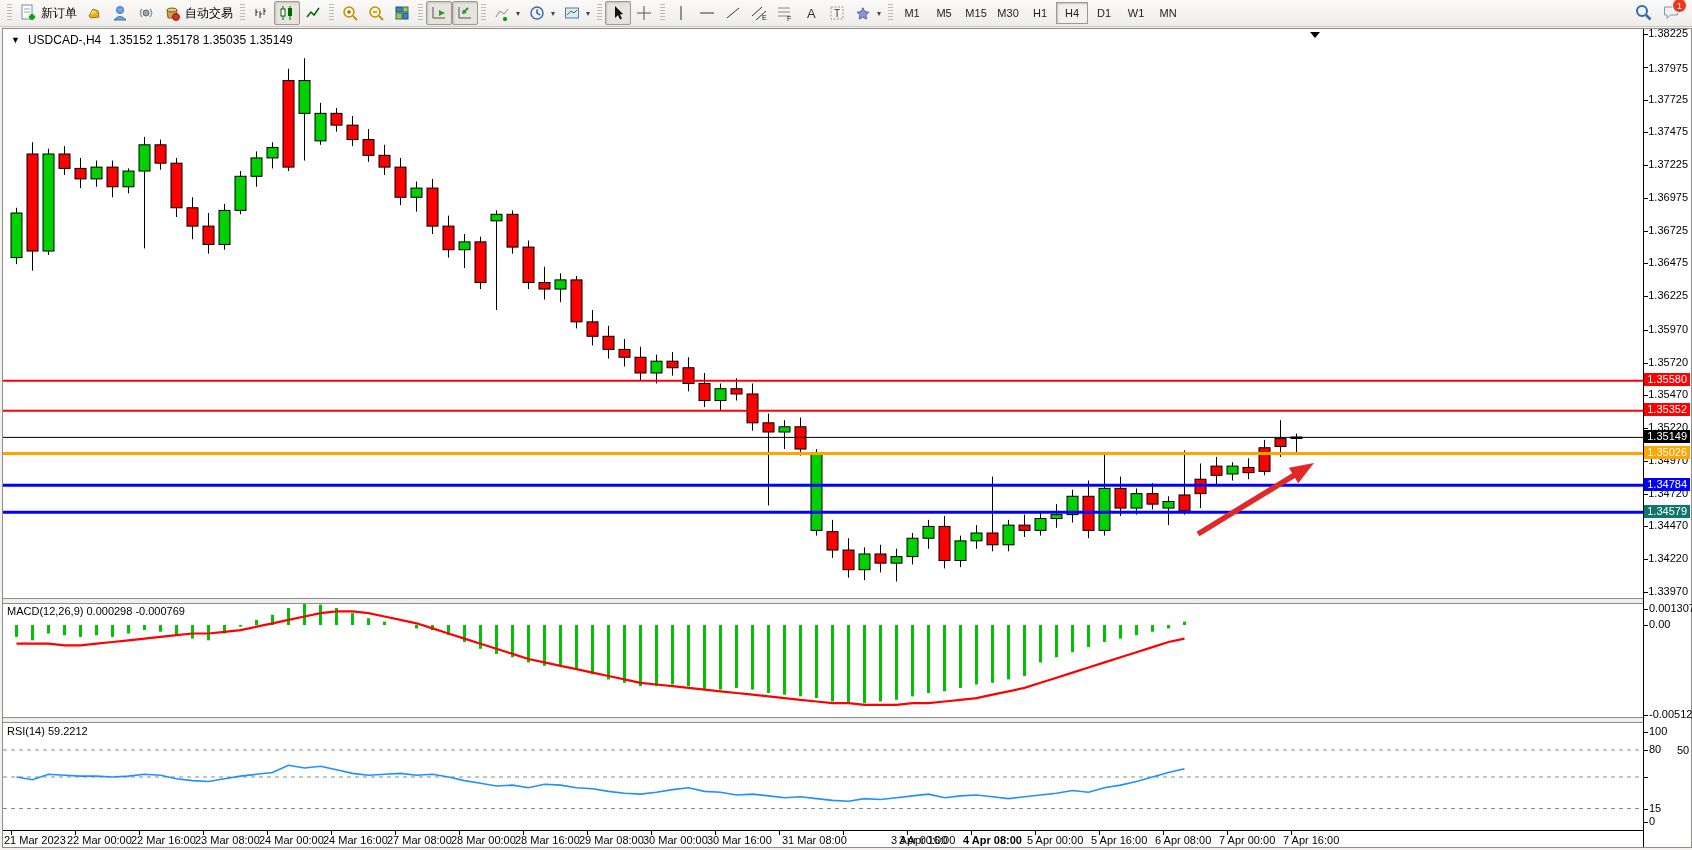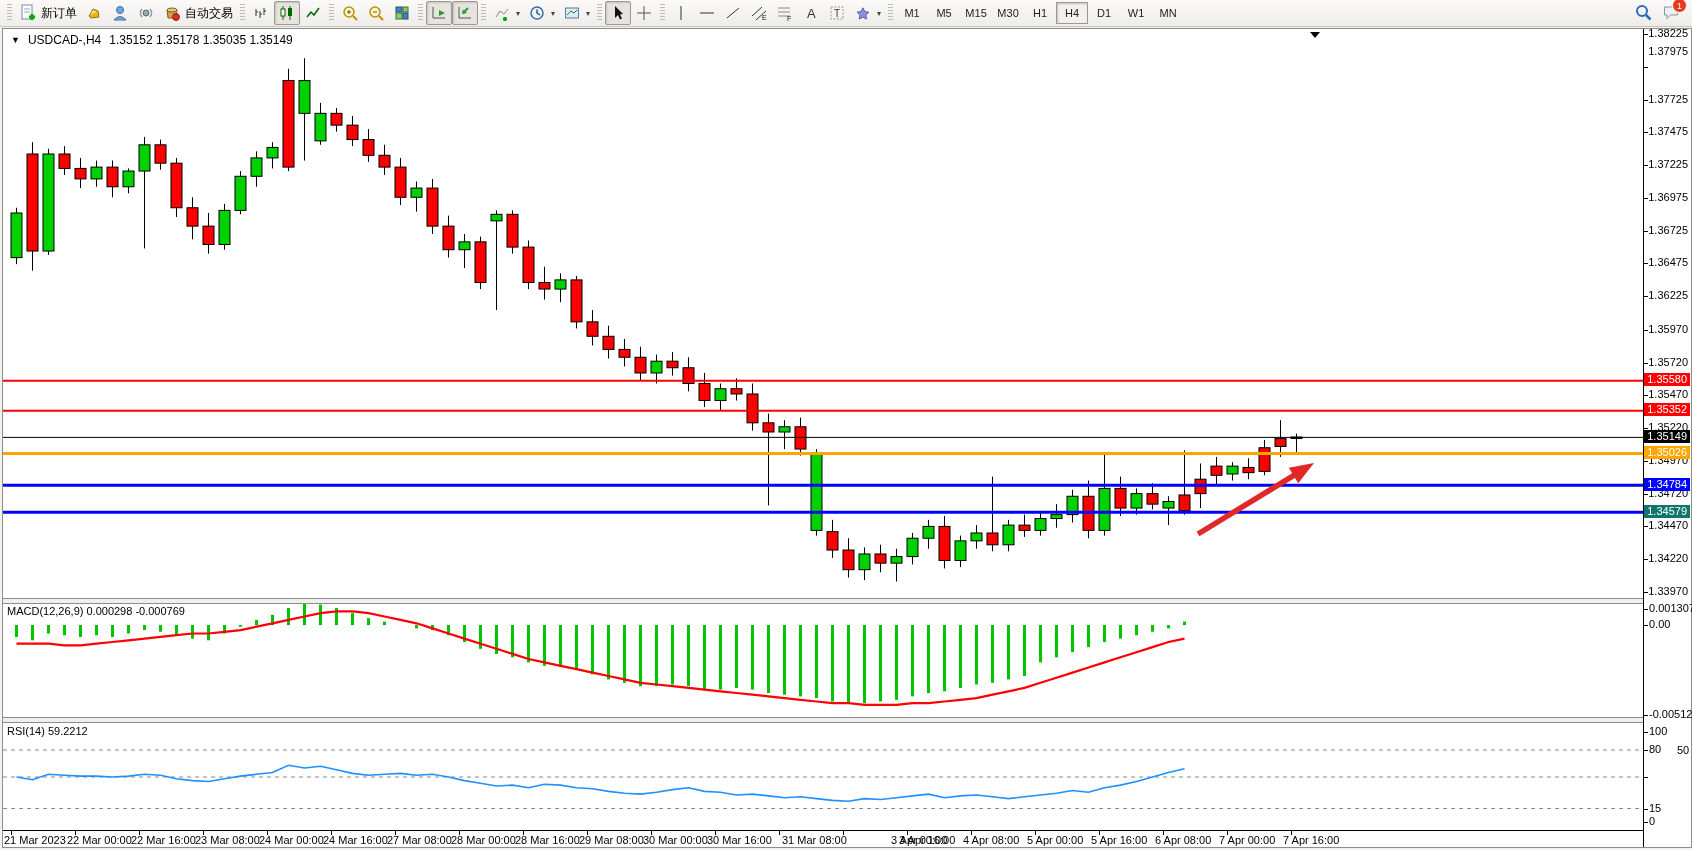--- a/index.html
+++ b/index.html
@@ -498,21 +498,21 @@
         <polygon points="1311,434 1295.2283675232295,454.2053361520584 1285.8315627188879,438.8528099928525" fill="#e02828"></polygon>
       </svg>
 
     <div class="sepband" style="top:569px"></div>
     <div class="sepband" style="top:688px"></div>
 
     <div id="paxis">
         <div style="position: absolute; left: 0px; top: 5px; width: 4px; height: 1px; background: rgb(0, 0, 0);"></div>
         <div class="pricetick" style="top: -2px;">1.38225</div>
         <div style="position: absolute; left: 0px; top: 37.785px; width: 4px; height: 1px; background: rgb(0, 0, 0);"></div>
-        <div class="pricetick" style="top: 16px;">1.37975</div>
+        <div class="pricetick" style="top: 33px;">1.37975</div>
         <div style="position: absolute; left: 0px; top: 70.57px; width: 4px; height: 1px; background: rgb(0, 0, 0);"></div>
         <div class="pricetick" style="top: 63.57px;">1.37725</div>
         <div style="position: absolute; left: 0px; top: 103.355px; width: 4px; height: 1px; background: rgb(0, 0, 0);"></div>
         <div class="pricetick" style="top: 96.355px;">1.37475</div>
         <div style="position: absolute; left: 0px; top: 136.14px; width: 4px; height: 1px; background: rgb(0, 0, 0);"></div>
         <div class="pricetick" style="top: 129.14px;">1.37225</div>
         <div style="position: absolute; left: 0px; top: 168.925px; width: 4px; height: 1px; background: rgb(0, 0, 0);"></div>
         <div class="pricetick" style="top: 161.925px;">1.36975</div>
         <div style="position: absolute; left: 0px; top: 201.71px; width: 4px; height: 1px; background: rgb(0, 0, 0);"></div>
         <div class="pricetick" style="top: 194.71px;">1.36725</div>
@@ -586,21 +586,21 @@
         <div class="tlabel" style="left: 640px;">30 Mar 00:00</div>
         <div style="position: absolute; left: 712px; top: 0px; width: 1px; height: 4px; background: rgb(0, 0, 0);"></div>
         <div class="tlabel" style="left: 704px;">30 Mar 16:00</div>
         <div style="position: absolute; left: 776px; top: 0px; width: 1px; height: 4px; background: rgb(0, 0, 0);"></div>
         <div class="tlabel" style="left: 768px; margin-left: 11px;">31 Mar 08:00</div>
         <div style="position: absolute; left: 840px; top: 0px; width: 1px; height: 4px; background: rgb(0, 0, 0);"></div>
         <div class="tlabel" style="left: 880px; padding-left: 8px;">3 Apr 00:00</div>
         <div style="position: absolute; left: 904px; top: 0px; width: 1px; height: 4px; background: rgb(0, 0, 0);"></div>
         <div class="tlabel" style="left: 896px;">3 Apr 16:00</div>
         <div style="position: absolute; left: 968px; top: 0px; width: 1px; height: 4px; background: rgb(0, 0, 0);"></div>
-        <div class="tlabel" style="left: 960px;">4 Apr 08:00</div>
+        <div class="tlabel" style="left: 960px; font-weight: bold;">4 Apr 08:00</div>
         <div style="position: absolute; left: 1032px; top: 0px; width: 1px; height: 4px; background: rgb(0, 0, 0);"></div>
         <div class="tlabel" style="left: 1024px;">5 Apr 00:00</div>
         <div style="position: absolute; left: 1096px; top: 0px; width: 1px; height: 4px; background: rgb(0, 0, 0);"></div>
         <div class="tlabel" style="left: 1088px;">5 Apr 16:00</div>
         <div style="position: absolute; left: 1160px; top: 0px; width: 1px; height: 4px; background: rgb(0, 0, 0);"></div>
         <div class="tlabel" style="left: 1152px;">6 Apr 08:00</div>
         <div style="position: absolute; left: 1224px; top: 0px; width: 1px; height: 4px; background: rgb(0, 0, 0);"></div>
         <div class="tlabel" style="left: 1216px;">7 Apr 00:00</div>
         <div style="position: absolute; left: 1288px; top: 0px; width: 1px; height: 4px; background: rgb(0, 0, 0);"></div>
         <div class="tlabel" style="left: 1280px;">7 Apr 16:00</div>

